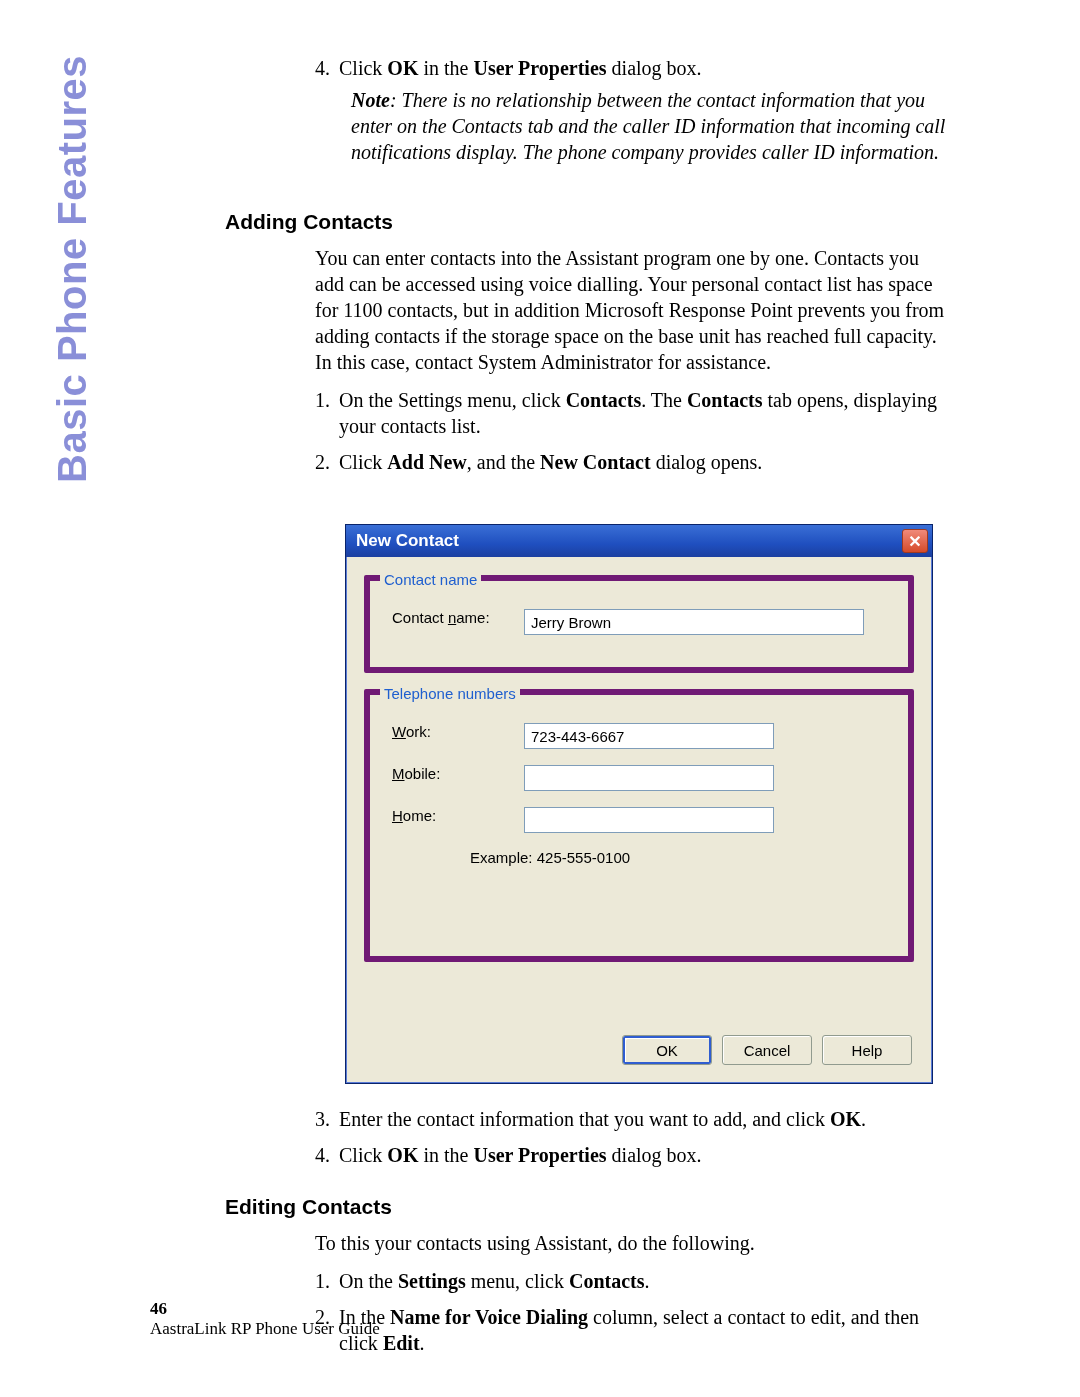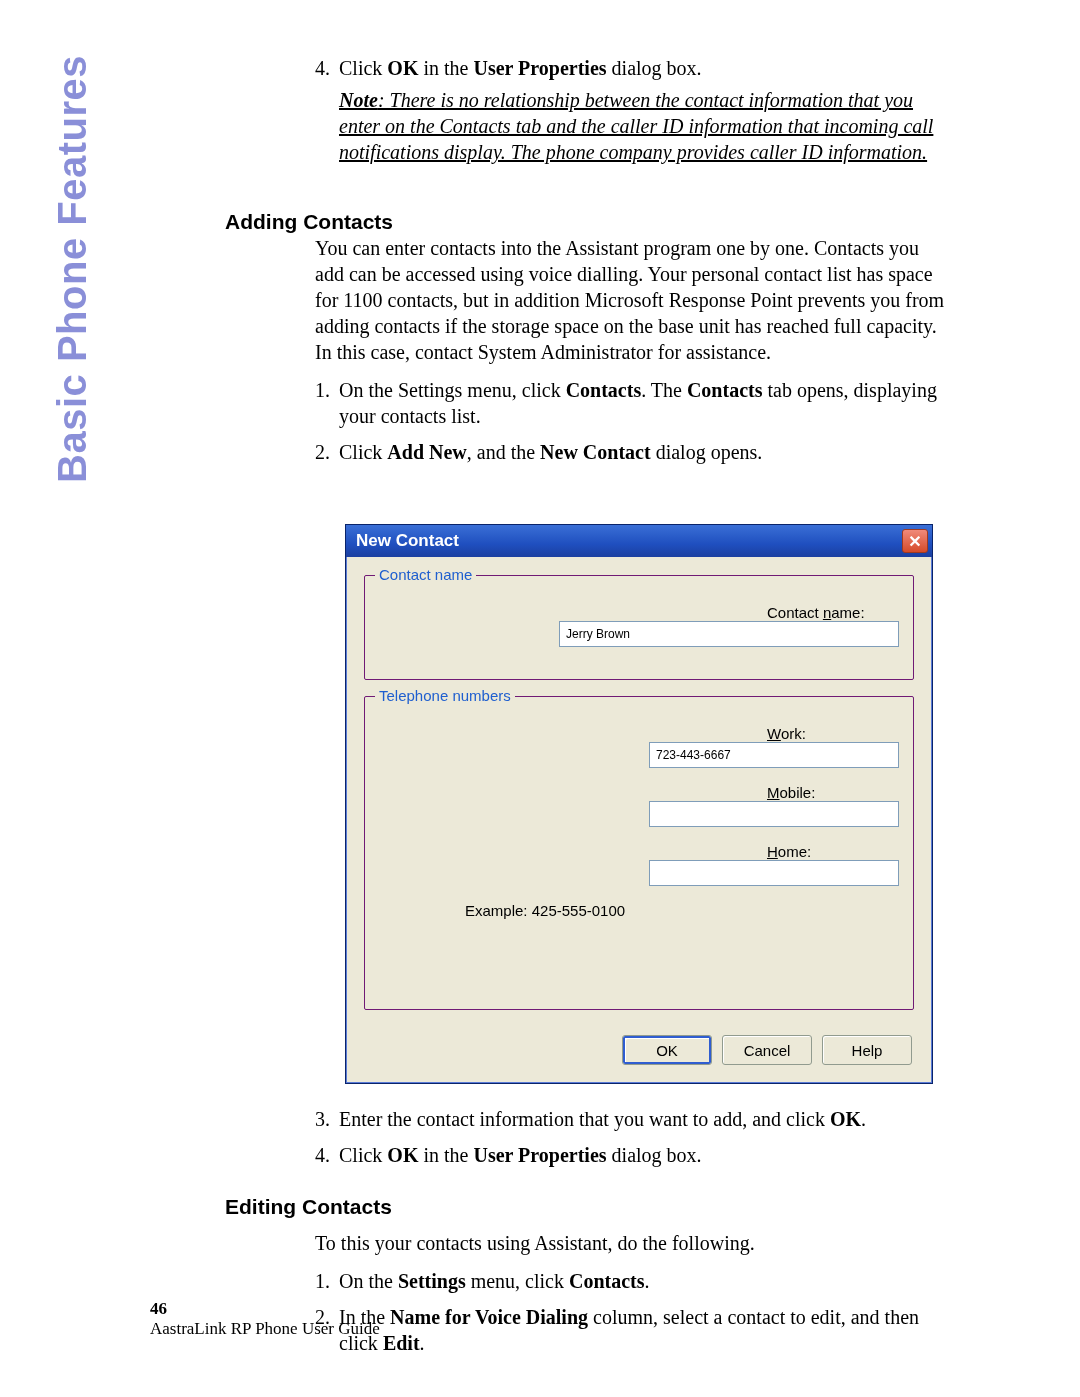--- a/index.html
+++ b/index.html
@@ -113,54 +113,53 @@
     display: flex; align-items: center; justify-content: center;
     font-weight: 700;
     font-family: Arial, sans-serif;
     font-size: 16px;
     cursor: default;
   }
   .dlg-body {
     padding: 18px 18px 10px 18px;
   }
   .groupbox {
-    border: 1px solid #701a75;
+    border: 6px solid #701a75;
     border-radius: 2px;
     padding: 18px 14px 16px 14px;
     margin-bottom: 16px;
     position: relative;
   }
   .groupbox .legend {
     position: absolute;
     top: -10px; left: 10px;
     background: #ece9d8;
     padding: 0 4px;
     color: #1f5fcf;
     font-size: 15px;
   }
   .row {
     display: flex;
-    align-items: flex-end;
+    align-items: flex-start;
     margin: 10px 0 16px 0;
-    flex-direction: column;
   }
   .row label {
     width: 140px;
     padding-left: 8px;
     color: #000;
   }
   .row label .ul { text-decoration: underline; }
   .row input[type="text"] {
     width: 260px;
     height: 26px;
     border: 1px solid #7f9db9;
     background: #fff;
     padding: 2px 6px;
     font-family: Tahoma, Arial, sans-serif;
-    font-size: 12px;
+    font-size: 15px;
   }
   .groupbox.phone { padding-bottom: 90px; }
   .phone .row input[type="text"] { width: 250px; }
   .example {
     margin: 4px 0 0 86px;
     font-size: 15px;
   }
   .dlg-buttons {
     position: absolute;
     right: 20px;
@@ -201,30 +200,30 @@
 
   <div class="side-title">
     <span>Basic Phone Features</span>
   </div>
 
   <div class="content">
     <div class="ol-item">
       <div class="ol-num">4.</div>
       <div class="ol-text">
         <span>Click </span><b>OK</b><span> in the </span><b>User Properties</b><span> dialog box.</span>
-        <div class="note" style="margin-left:0;text-decoration:underline;">
+        <div class="note" style="margin-left:12px;">
           <span class="note-label">Note</span><span>: There is no relationship between the contact information that you enter on the Contacts tab and the caller ID information that incoming call notifications display. The phone company provides caller ID information.</span>
         </div>
       </div>
     </div>
   </div>
 
   <div class="h3" style="top:210px;">Adding Contacts</div>
 
-  <div class="block-after-h3" style="top:235px;">
+  <div class="block-after-h3" style="top:245px;">
     <p>You can enter contacts into the Assistant program one by one. Contacts you add can be accessed using voice dialling. Your personal contact list has space for 1100 contacts, but in addition Microsoft Response Point prevents you from adding contacts if the storage space on the base unit has reached full capacity. In this case, contact System Administrator for assistance.</p>
     <div class="ol-item">
       <div class="ol-num">1.</div>
       <div class="ol-text">
         <span>On the Settings menu, click </span><b>Contacts</b><span>. The </span><b>Contacts</b><span> tab opens, displaying your contacts list.</span>
       </div>
     </div>
     <div class="ol-item">
       <div class="ol-num">2.</div>
       <div class="ol-text">

